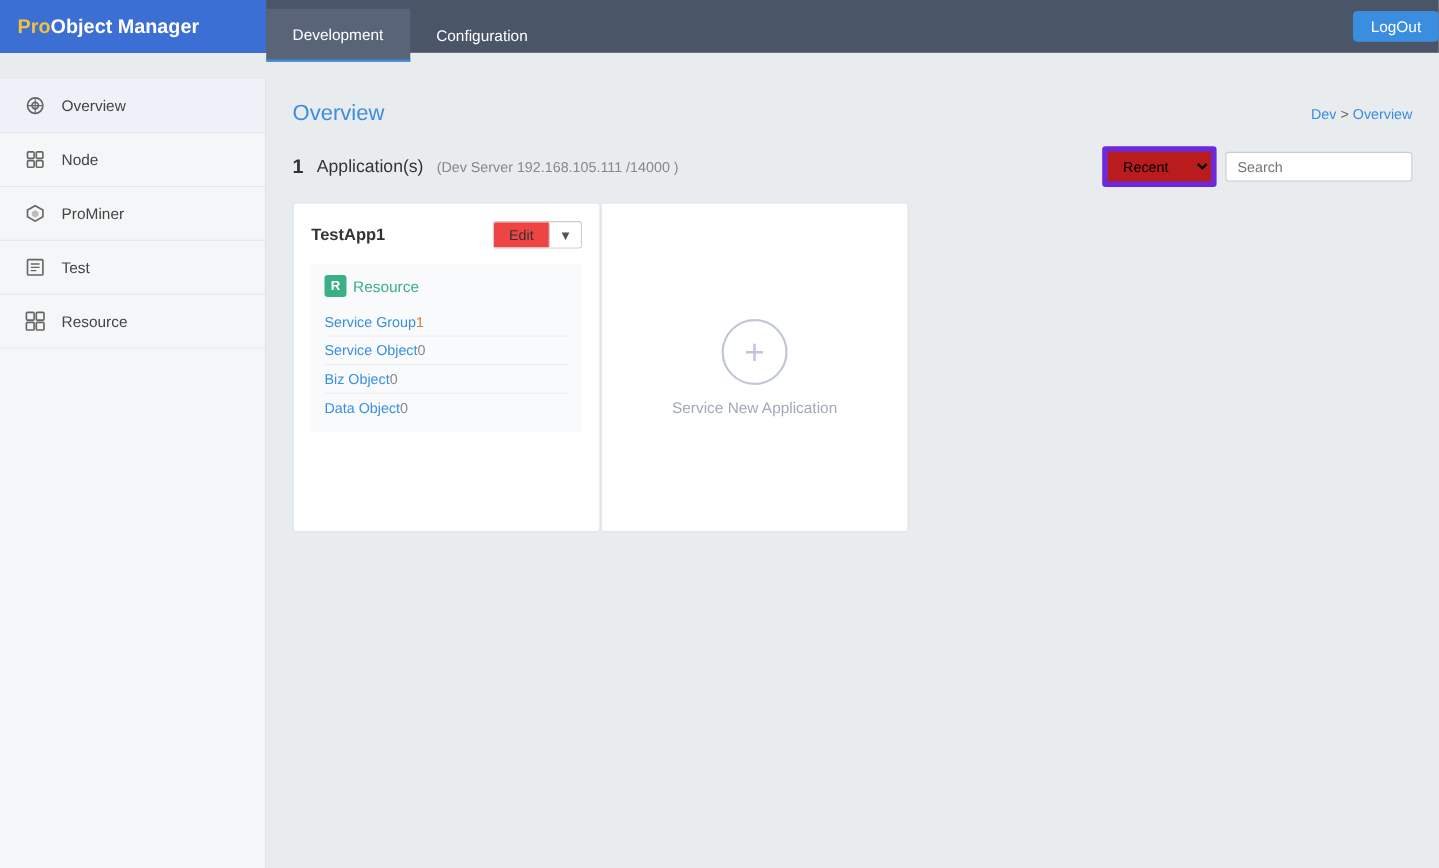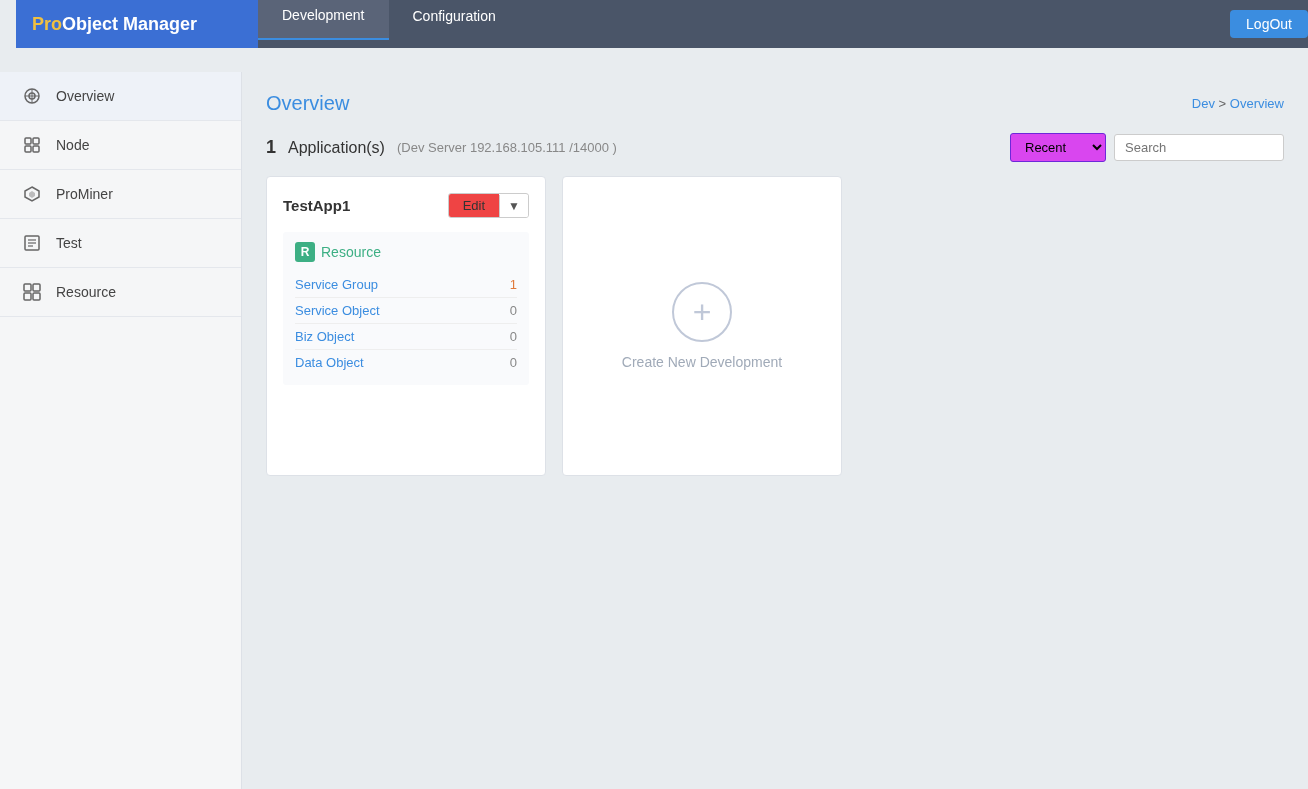--- a/index.html
+++ b/index.html
@@ -5,21 +5,21 @@
     * { box-sizing: border-box; margin: 0; padding: 0; }
     body { font-family: Arial, sans-serif; font-size: 14px; background: #e8ecef; }
 
     
     #topbar {
       display: flex;
       align-items: center;
       background: #4a5568;
       height: 48px;
       position: fixed;
-      top: 0; left: 16px; right: 0;
+      top: 0; left: 0; right: 0;
       z-index: 100;
     }
     #logo {
       background: #3b6fd4;
       width: 242px;
       height: 48px;
       display: flex;
       align-items: center;
       padding: 0 16px;
       flex-shrink: 0;
@@ -28,21 +28,21 @@
       color: white;
       font-size: 18px;
       font-weight: bold;
     }
     #logo span em {
       font-style: normal;
       color: #f0c040;
     }
     .nav-tabs {
       display: flex;
-      align-items: flex-end;
+      align-items: flex-start;
       height: 32px;
       flex: 1;
     }
     .nav-tab {
       color: white;
       padding: 0 24px;
       height: 48px;
       display: flex;
       align-items: center;
       cursor: pointer;
@@ -147,39 +147,38 @@
       color: #888;
       font-size: 13px;
     }
     .filter-area {
       display: flex;
       gap: 8px;
       align-items: center;
     }
     .filter-select {
       padding: 5px 10px;
-      border: 1px solid #6d28d9;
-      background: #d946ef;
+      border: 5px solid #6d28d9;
+      background: #b91c1c;
       border-radius: 3px;
       font-size: 13px;
       cursor: pointer;
     }
     .search-input {
       padding: 5px 10px;
       border: 1px solid #ccc;
       background: white;
       border-radius: 3px;
       font-size: 13px;
       width: 170px;
     }
 
     
     .cards-row {
       display: flex;
-      gap: 16px;
       flex-wrap: wrap;
     }
 
     
     .app-card {
       background: white;
       border: 1px solid #dde1e7;
       border-radius: 4px;
       width: 280px;
       padding: 16px;
@@ -242,21 +241,20 @@
       display: flex;
       align-items: center;
       justify-content: center;
     }
     .resource-label {
       color: #3daf84;
       font-size: 14px;
     }
     .resource-row {
       display: flex;
-      justify-content: space-between;
       padding: 5px 0;
       border-bottom: 1px solid #eee;
       font-size: 13px;
     }
     .resource-row:last-child {
       border-bottom: none;
     }
     .resource-name {
       color: #3b8de0;
     }
@@ -430,18 +428,18 @@
             <span class="resource-name">Data Object</span>
             <span class="resource-count-zero">0</span>
           </div>
         </div>
       </div>
 
       <div class="new-app-card">
         <div class="plus-circle">
           <span>+</span>
         </div>
-        <span class="new-app-label">Create New Development</span>
+        <span class="new-app-label">Service New Application</span>
       </div>
 
     </div>
   </div>
 </div>
 
 </body></html>

